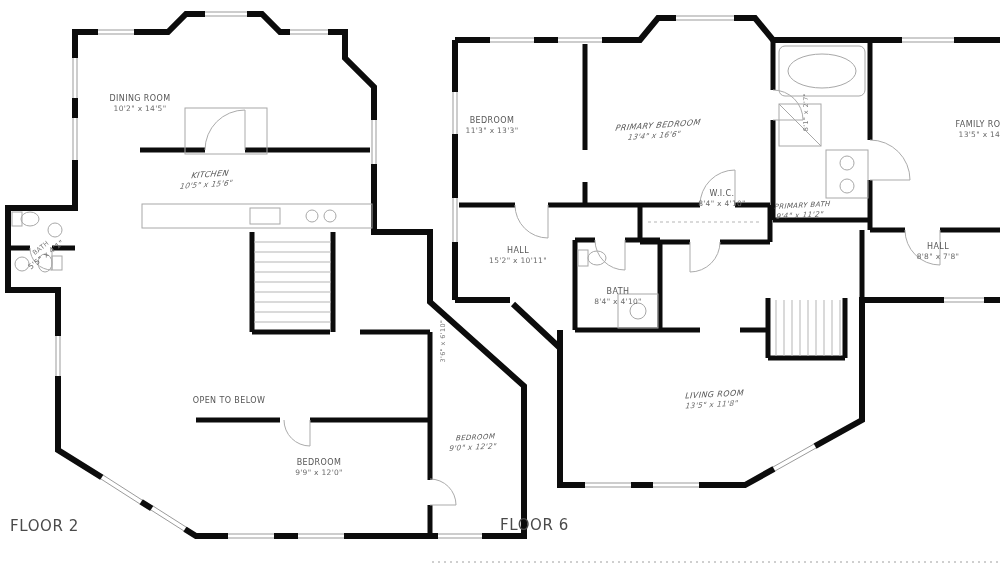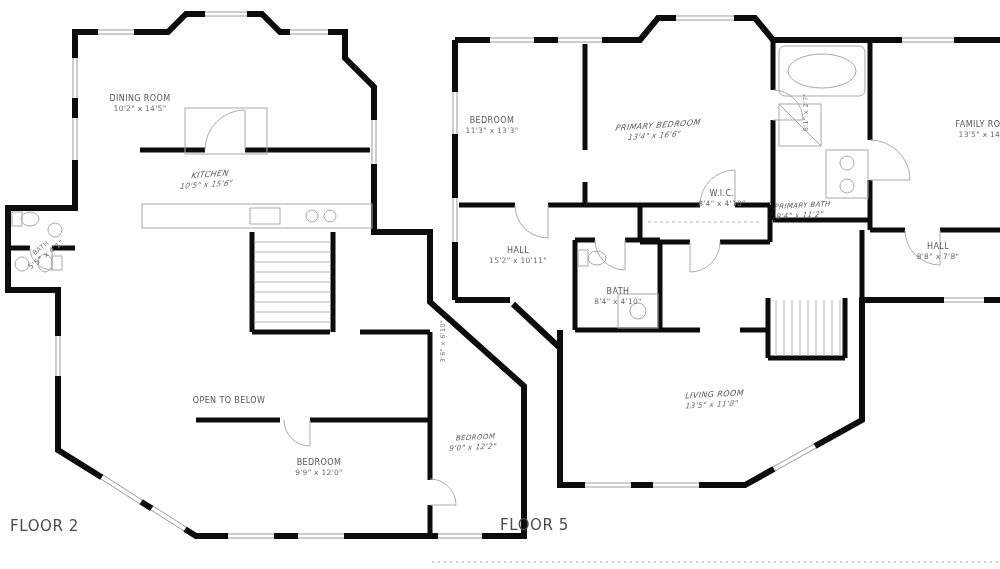--- a/index.html
+++ b/index.html
@@ -237,15 +237,15 @@
   </div>
 
   <div class="label rot-90 tiny" style="left:443px;top:341px">
     <div>3'6" x 6'10"</div>
   </div>
   <div class="label rot-90 tiny" style="left:806px;top:112px">
     <div>8'1" x 2'7"</div>
   </div>
 
   <div class="floor-title" style="left:10px;top:517px">FLOOR 2</div>
-  <div class="floor-title" style="left:500px;top:516px">FLOOR 5</div>
+  <div class="floor-title" style="left:500px;top:516px">FLOOR 6</div>
 
 </div>
 
 </body></html>

